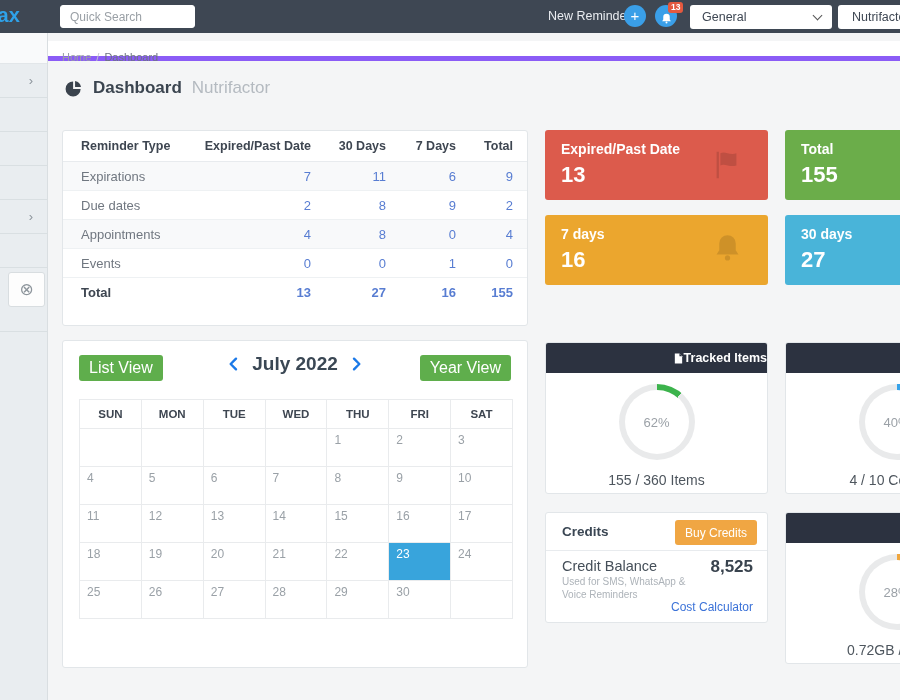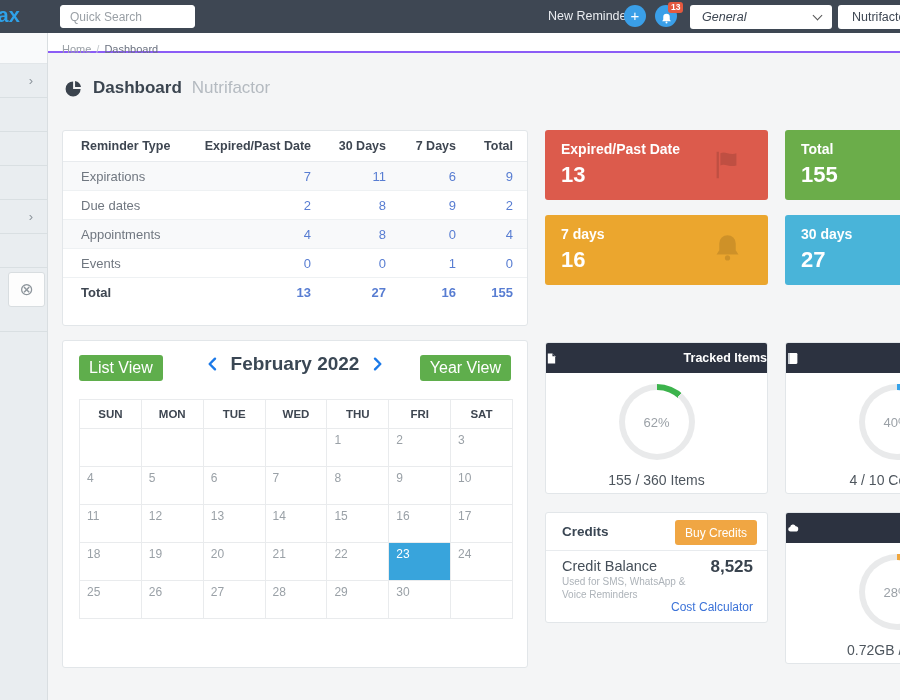--- a/index.html
+++ b/index.html
@@ -10,34 +10,34 @@
   
   .navbar { position:absolute; left:0; top:0; width:900px; height:33px; background:#3e4753; z-index:30; }
   .logo { position:absolute; left:-8px; top:4px; font-size:20px; font-weight:bold; color:#2fa2e9; letter-spacing:0; }
   .qsearch { position:absolute; left:60px; top:5px; width:135px; height:23px; border:1px solid #fff; border-radius:3px; background:#fff; font-size:12px; padding:0 9px; color:#444; outline:none; font-family:"Liberation Sans",sans-serif;}
   .qsearch::placeholder { color:#9aa0a6; }
   .nav-newrem { position:absolute; left:548px; top:9px; color:#e9ecf0; font-size:12.5px; }
   .nav-circle { position:absolute; top:5px; width:22px; height:22px; border-radius:50%; background:#3a9fe8; color:#fff; text-align:center; line-height:21px; font-size:15px; cursor:pointer; }
   .nav-plus { left:624px; }
   .nav-bell { left:655px; }
   .nav-badge { position:absolute; left:668px; top:2px; background:#e4593f; color:#fff; font-size:8.5px; font-weight:bold; border-radius:3px; padding:1px 3px; line-height:1.1; }
-  .nav-select { position:absolute; left:690px; top:5px; width:142px; height:24px; background:#fff; border-radius:3px; font-size:12.5px; color:#3e4753; line-height:24px; padding-left:12px; cursor:pointer;font-style:italic; }
+  .nav-select { position:absolute; left:690px; top:5px; width:142px; height:24px; background:#fff; border-radius:3px; font-size:12.5px; color:#3e4753; line-height:24px; padding-left:12px; cursor:pointer; }
   .nav-select .chev { position:absolute; right:11px; top:7px; width:7px; height:7px; border-right:1.6px solid #555; border-bottom:1.6px solid #555; transform:rotate(45deg); }
   .nav-account { position:absolute; left:838px; top:5px; width:150px; height:24px; background:#fff; border-radius:3px; font-size:12.5px; color:#3e4753; line-height:24px; padding-left:14px; }
 
   
   .sidebar { position:absolute; left:0; top:33px; width:48px; height:667px; background:#e9edf0; border-right:1px solid #d9dee1; z-index:20; }
   .sb-top { height:31px; background:#f9fafb; border-bottom:1px solid #e2e6e9; }
   .sb-item { height:34px; border-bottom:1px solid #d9dfe2; position:relative; cursor:pointer; }
   .sb-item .arrow { position:absolute; right:14px; top:9px; color:#8d959c; font-size:13px; }
   .sb-collapse-wrap { height:64px; border-bottom:1px solid #d9dfe2; position:relative; }
   .sb-collapse { position:absolute; left:8px; top:4px; width:37px; height:35px; background:#fdfdfd; border:1px solid #d8dde0; border-radius:3px; color:#8d959c; font-size:17px; text-align:center; line-height:33px; cursor:pointer; }
 
   
-  .breadcrumb-bar { position:absolute; left:48px; top:33px; width:852px; height:20px; background:#fff; border-bottom:2px solid #8b5cf6; z-index:10; }
+  .breadcrumb-bar { position:absolute; left:48px; top:41px; width:852px; height:20px; background:#fff; border-bottom:5px solid #8b5cf6; z-index:10; }
   .breadcrumb { position:absolute; left:14px; top:10px; font-size:11px; color:#9aa0a6; }
   .breadcrumb .sep { margin:0 5px; color:#c2c7cb; }
   .breadcrumb .curr { color:#6b7280; }
   .page-head { position:absolute; left:64px; top:78px; display:flex; align-items:center; gap:10px; }
   .page-head .t { font-size:17px; font-weight:bold; color:#3b4550; }
   .page-head .s { font-size:17px; color:#b4bac0; }
 
   
   .card { position:absolute; background:#fff; border:1px solid #e2e6e9; border-radius:3px; }
 
@@ -73,21 +73,21 @@
   .gbtn.right { right:16px; }
   .cal-title { position:absolute; left:0; right:0; top:12px; text-align:center; font-size:19px; font-weight:bold; color:#3a4754; display:flex; justify-content:center; align-items:center; gap:10px; }
   .cal-nav { cursor:pointer; display:inline-flex; }
   .cal-table { border-collapse:collapse; margin:6px 16px 0 16px; width:434px; }
   .cal-table th { border:1px solid #e9ebed; height:29px; font-size:11.5px; font-weight:bold; color:#3e4651; text-align:center; }
   .cal-table td { border:1px solid #e9ebed; height:38px; width:62px; font-size:12px; color:#9aa1a7; vertical-align:top; text-align:left; padding:4px 0 0 7px; cursor:pointer; }
   .cal-table td.sel { background:#38a4dc; color:#fff; }
 
   
   .widget { width:223px; height:152px; overflow:hidden; }
-  .w-head { height:30px; background:#2c3240; color:#fff; font-size:12.5px; font-weight:bold; display:flex; align-items:center; justify-content:space-between; }
+  .w-head { height:30px; background:#2c3240; color:#fff; font-size:12.5px; font-weight:bold; display:flex; align-items:center; justify-content:flex-end; }
   .donut { position:relative; width:76px; height:76px; border-radius:50%; margin:11px auto 0 auto; background:#e9eaeb; }
   .donut::before { content:""; position:absolute; left:6px; top:6px; width:64px; height:64px; border-radius:50%; background:#fff; }
   .donut .pct { position:absolute; left:0; right:0; top:31px; text-align:center; font-size:13px; color:#9ba1a7; }
   .w-foot { text-align:center; font-size:14px; color:#4e565e; margin-top:12px; }
 
   
   .credits-card { left:545px; top:512px; width:223px; height:111px; }
   .cr-head { position:relative; height:38px; border-bottom:1px solid #e8ebee; }
   .cr-title { position:absolute; left:16px; top:11px; font-size:13.5px; font-weight:bold; color:#3a4653; }
   .buy-btn { position:absolute; right:10px; top:7px; height:25px; background:#f0a643; color:#fff; border:none; border-radius:3px; font-size:12px; padding:0 10px; cursor:pointer; font-family:"Liberation Sans",sans-serif; }
@@ -244,21 +244,21 @@
 
   <div class="card cal-card">
     <div class="cal-toolbar">
       <button class="gbtn left">List View</button>
       <div class="cal-title">
         <span class="cal-nav">
           <svg viewBox="0 0 24 24" width="16" height="16">
               <polyline points="15,4 7,12 15,20" fill="none" stroke="#1b79e8" stroke-width="3.6" stroke-linecap="round" stroke-linejoin="round"></polyline>
             </svg>
         </span>
-        <span>February 2022</span>
+        <span>July 2022</span>
         <span class="cal-nav">
           <svg viewBox="0 0 24 24" width="16" height="16">
               <polyline points="9,4 17,12 9,20" fill="none" stroke="#1b79e8" stroke-width="3.6" stroke-linecap="round" stroke-linejoin="round"></polyline>
             </svg>
         </span>
       </div>
       <button class="gbtn right">Year View</button>
     </div>
     <table class="cal-table">
       <thead>

